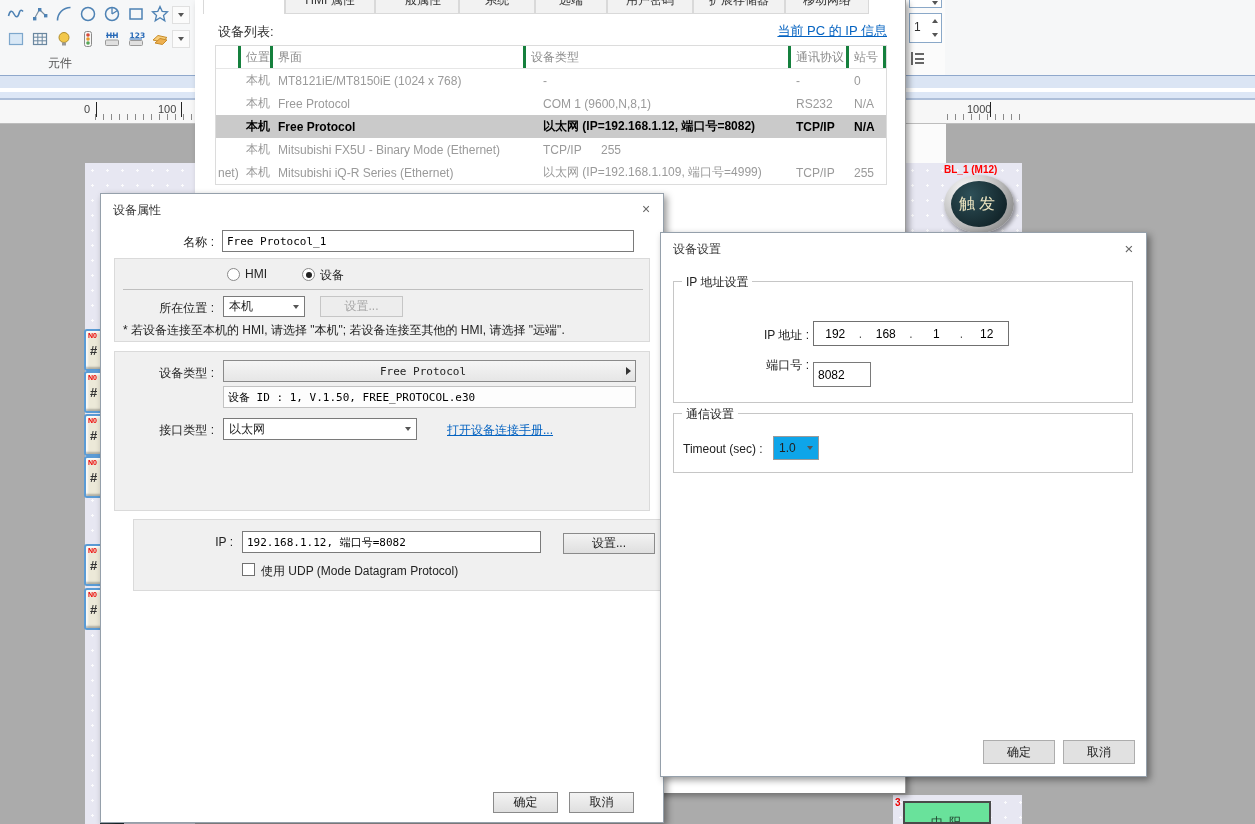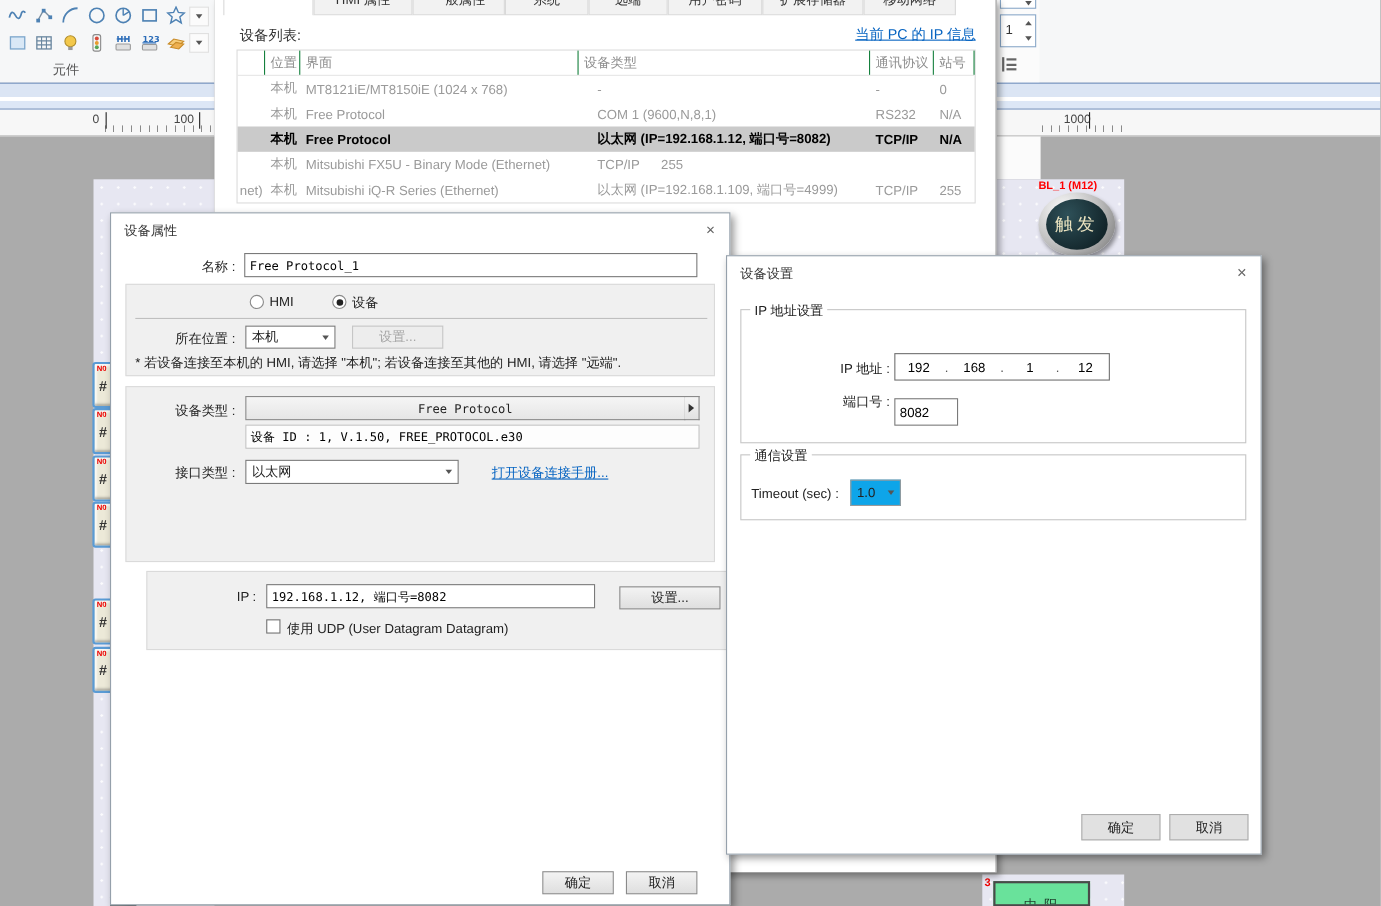--- a/index.html
+++ b/index.html
@@ -31,21 +31,21 @@
   .tab{position:absolute;top:-13px;height:27px;background:#f2f2f2;border:1px solid #d9d9d9;box-sizing:border-box;display:flex;align-items:center;justify-content:center;font-size:12px;color:#333;}
   .tab.sel{background:#fff;border-bottom:none;}
   .listlabel{font-size:13px;color:#333;}
   .link{font-size:13px;color:#0563c1;text-decoration:underline;}
   
   .tbl{border:1px solid #dcdcdc;background:#fff;font-size:12px;}
   .trow{display:flex;height:23px;align-items:center;color:#9a9a9a;}
   .trow.hdr{height:22px;border-bottom:1px solid #e6e6e6;color:#8c8c8c;}
   .trow.sel{background:#cacaca;color:#000;font-weight:bold;}
   .tc{box-sizing:border-box;padding-left:5px;white-space:nowrap;overflow:hidden;}
-  .hdr .tc{border-right:1px solid #15803d;height:100%;display:flex;align-items:center;}
+  .hdr .tc{border-right:3px solid #15803d;height:100%;display:flex;align-items:center;}
   .c0{width:25px;padding-left:2px;}.c1{width:32px;}.c2{width:265px;}.c3{width:253px;}.c4{width:58px;}.c5{flex:1;}
   
   .dlg{background:#fff;border:1px solid #95a0ab;box-shadow:3px 3px 7px rgba(0,0,0,.4);font-size:12px;color:#222;}
   .dlg-title{position:absolute;left:12px;top:8px;font-size:12px;color:#333;}
   .xbtn{position:absolute;top:6px;width:18px;height:18px;display:flex;align-items:center;justify-content:center;color:#666;font-size:14px;}
   .sec{position:absolute;background:#f0f0f0;border:1px solid #dadada;box-sizing:border-box;}
   .lab{position:absolute;text-align:right;color:#222;}
   .tbox{position:absolute;background:#fff;border:1px solid #7a7a7a;box-sizing:border-box;display:flex;align-items:center;padding-left:4px;font-size:12px;color:#000;overflow:hidden;white-space:nowrap;}
   .mono{font-family:"DejaVu Sans Mono",monospace;font-size:11px;}
   .combo{position:absolute;background:#fff;border:1px solid #7a7a7a;box-sizing:border-box;display:flex;align-items:center;padding-left:5px;font-size:12px;}
@@ -375,21 +375,21 @@
 
     <div class="sec" style="left:13px;top:325px;width:536px;height:72px;margin-left:19px;">
       <div class="lab" style="left:0;top:15px;width:99px;">IP :</div>
       <div class="tbox" style="left:108px;top:11px;width:299px;height:22px;">
           <span class="mono">192.168.1.12, 端口号=8082</span>
         </div>
       <div class="btn" style="left:429px;top:13px;width:92px;height:21px;">
           <span>设置...</span>
         </div>
       <div class="chk" style="left:108px;top:43px;"></div>
-      <div class="abs" style="left:127px;top:43px;">使用 UDP (User Datagram Datagram)</div>
+      <div class="abs" style="left:127px;top:43px;">使用 UDP (Mode Datagram Protocol)</div>
     </div>
 
     <div class="btn" style="left:392px;top:598px;width:65px;height:21px;">
         <span>确定</span>
       </div>
     <div class="btn" style="left:468px;top:598px;width:65px;height:21px;">
         <span>取消</span>
       </div>
   </div>
 

